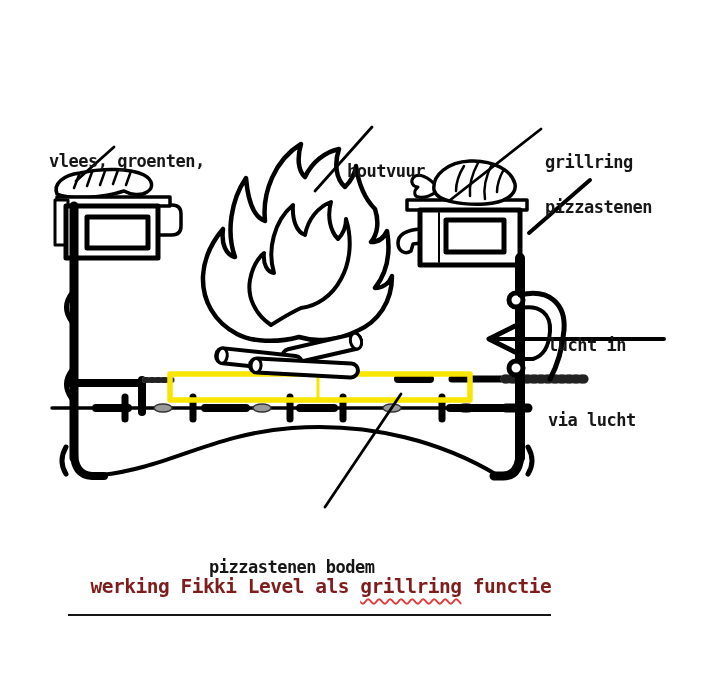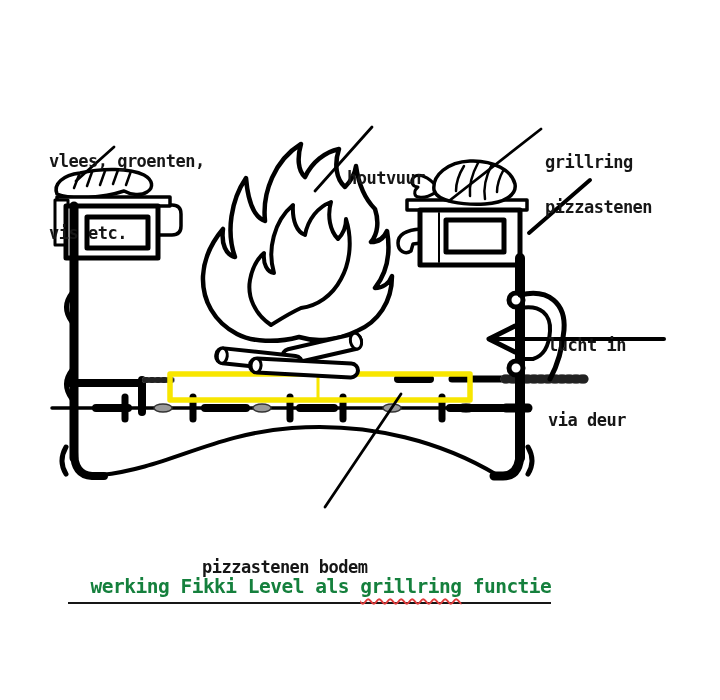--- a/index.html
+++ b/index.html
@@ -4,22 +4,22 @@
 <style>
   html,body{margin:0;padding:0;background:#ffffff;}
   body{width:720px;height:700px;position:relative;overflow:hidden;
        font-family:"DejaVu Sans Mono","Liberation Mono",monospace;}
   .stage{position:absolute;inset:0;width:720px;height:700px;text-decoration:underline;}
   svg{position:absolute;left:0;top:0;}
   .lbl{position:absolute;color:#161616;font-size:17px;font-weight:bold;
        line-height:24px;white-space:pre;letter-spacing:-0.5px;}
   .lbl span{display:block;}
   .title{position:absolute;left:68px;top:552px;font-size:19.5px;font-weight:bold;
-         color:#15803d;letter-spacing:-0.5px;border-bottom:2.5px solid #161616;
-         padding-bottom:4px;white-space:pre;}
+         color:#7f1d1d;letter-spacing:-0.5px;border-bottom:2.5px solid #161616;
+         padding-bottom:16px;white-space:pre;}
   .misspelled{text-decoration:underline;text-decoration-style:wavy;
               text-decoration-color:#e03b3b;text-decoration-thickness:1.5px;
               text-underline-offset:5px;}
 </style>
 </head>
 <body>
 
 <div class="stage">
 
 <svg width="720" height="700" viewBox="0 0 720 700">
@@ -143,41 +143,40 @@
 
     <g>
       <line x1="664" y1="339" x2="492" y2="339" stroke-width="4"></line>
       <path d="M 515 326 L 489 339 L 515 352" stroke-width="5"></path>
     </g>
   </g>
 </svg>
 
 <div class="lbl" style="left:49px;top:101px;">
   <span>vlees, groenten,</span>
-  <span>vis etc.</span>
 </div>
 
-<div class="lbl" style="left:347px;top:118px;text-align:right;">
+<div class="lbl" style="left:347px;top:111px;text-align:right;">
   <span>houtvuur</span>
 </div>
 
 <div class="lbl" style="left:545px;top:102px;">
   <span>grillring</span>
 </div>
 
 <div class="lbl" style="left:545px;top:147px;">
   <span>pizzastenen</span>
 </div>
 
 <div class="lbl" style="left:548px;top:283px;line-height:25px;">
   <span>lucht in</span>
-  <span>via deur</span>
+  <span>via lucht</span>
 </div>
 
-<div class="lbl" style="left:202px;top:507px;">
+<div class="lbl" style="left:209px;top:507px;">
   <span>pizzastenen bodem</span>
 </div>
 
 <div class="title">
   <span>werking Fikki Level als </span><span class="misspelled">grillring</span><span> functie</span>
 </div>
 
 </div>
 
 </body></html>

